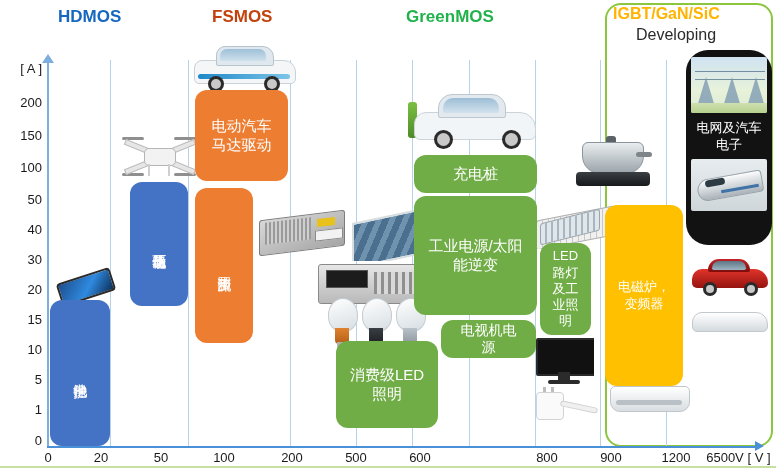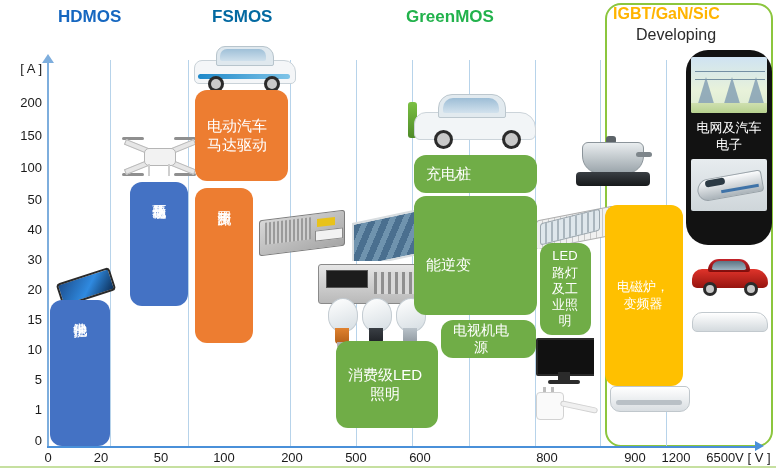--- a/index.html
+++ b/index.html
@@ -4,21 +4,21 @@
 <title>Power MOSFET Application Map</title>
 <style>
   html,body{margin:0;padding:0;background:#ffffff;}
   body{width:776px;height:473px;position:relative;overflow:hidden;
        font-family:"Liberation Sans","DejaVu Sans",sans-serif;}
   #stage{position:absolute;left:0;top:0;width:776px;height:473px;background:#fff;}
 
   
   .hdr{position:absolute;font-weight:bold;font-size:17px;white-space:nowrap;}
   #hdr-hdmos{left:58px;top:7px;color:#1667c0;}
-  #hdr-fsmos{left:212px;top:7px;color:#0369a1;}
+  #hdr-fsmos{left:212px;top:7px;color:#c2410c;}
   #hdr-greenmos{left:406px;top:7px;color:#22b24c;}
   #hdr-igbt{left:613px;top:5px;color:#ffb400;font-size:16px;}
   #hdr-developing{left:636px;top:26px;color:#2b2b2b;font-size:16px;font-weight:normal;}
 
   
   #dev-panel{position:absolute;left:605px;top:3px;width:168px;height:444px;
              border:2px solid #8cc63e;border-radius:16px;box-sizing:border-box;
              background:transparent;}
 
   
@@ -31,21 +31,21 @@
            border-top:5px solid transparent;border-bottom:5px solid transparent;
            border-left:9px solid #4a90d9;}
   #baseline{position:absolute;left:0px;top:466px;width:776px;height:2px;background:#c6e0a0;}
 
   .ylab{position:absolute;width:42px;text-align:right;font-size:13px;color:#1a1a1a;}
   .xlab{position:absolute;font-size:13px;color:#1a1a1a;text-align:center;white-space:nowrap;}
   .gridline{position:absolute;width:1px;background:#b7d3ea;}
 
   
   .box{position:absolute;border-radius:12px;box-sizing:border-box;
-       display:flex;align-items:center;
+       display:flex;align-items:center;justify-content:center;
        color:#ffffff;font-size:14px;line-height:1.25;text-align:center;
        padding:12px;}
   .box.vert{writing-mode:vertical-rl;text-orientation:upright;}
   .blue{background:#4472c4;}
   .orange{background:#ed7d31;}
   .green{background:#70ad47;}
   .yellow{background:#ffc000;}
   .black{background:#121212;border-radius:22px;}
 
   
@@ -302,21 +302,21 @@
 
   <div class="xlab" style="left:36px;top:450px;width:24px;">0</div>
   <div class="xlab" style="left:86px;top:450px;width:30px;">20</div>
   <div class="xlab" style="left:146px;top:450px;width:30px;">50</div>
   <div class="xlab" style="left:206px;top:450px;width:36px;">100</div>
   <div class="xlab" style="left:274px;top:450px;width:36px;">200</div>
   <div class="xlab" style="left:338px;top:450px;width:36px;">500</div>
   <div class="xlab" style="left:402px;top:450px;width:36px;">600</div>
   <div class="xlab" style="left:465px;top:450px;width:36px;margin-top:44px;">700</div>
   <div class="xlab" style="left:529px;top:450px;width:36px;">800</div>
-  <div class="xlab" style="left:593px;top:450px;width:36px;margin-left:24px;">900</div>
+  <div class="xlab" style="left:593px;top:450px;width:36px;">900</div>
   <div class="xlab" style="left:655px;top:450px;width:42px;">1200</div>
   <div class="xlab" style="left:698px;top:450px;width:54px;">6500V</div>
   <div class="xlab" style="left:744px;top:450px;width:30px;">[ V ]</div>
 
   <div class="pic" id="pic-phone">
     <div class="body2"></div>
       <div class="body"></div>
   </div>
 
   <div class="pic" id="pic-drone">
@@ -449,21 +449,21 @@
   <div class="box orange vert" id="box-syncrect">
     <span>同步整流</span>
   </div>
 
   <div class="box green" id="box-charger">
     <span>充电桩</span>
   </div>
 
   <div class="box green" id="box-indpower">
     <span>
-      <br>
+      <span>工业电源/太阳</span><br>
       <span>能逆变</span>
     </span>
   </div>
 
   <div class="box green" id="box-tvpower">
     <span>
       <span>电视机电</span><br>
       <span>源</span>
     </span>
   </div>

